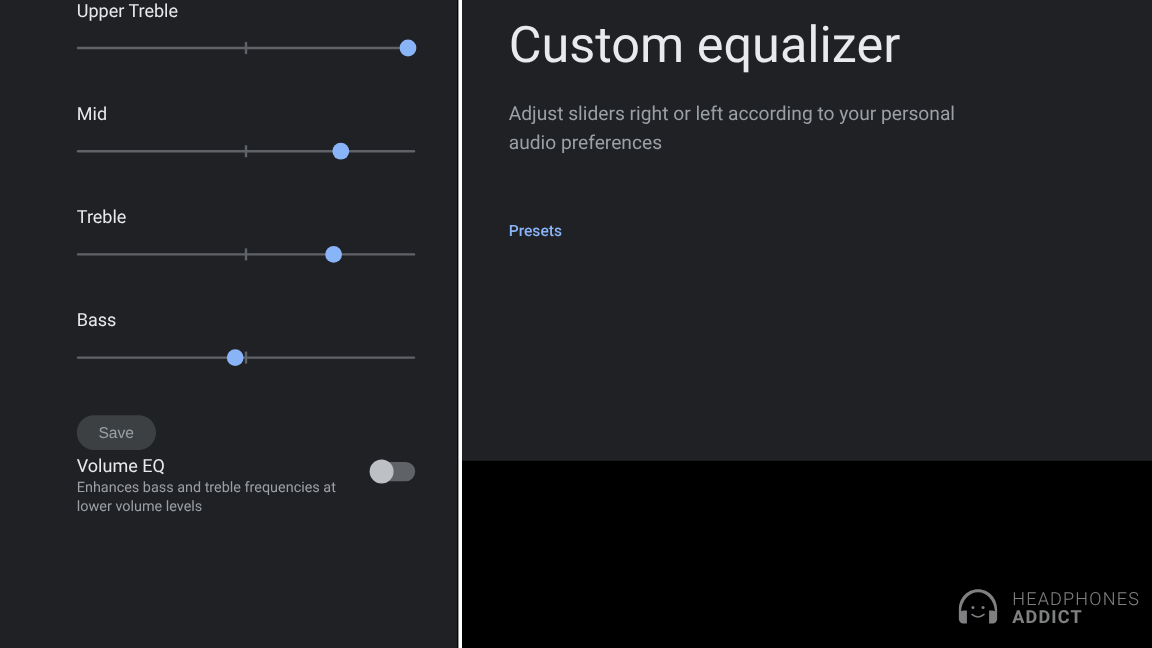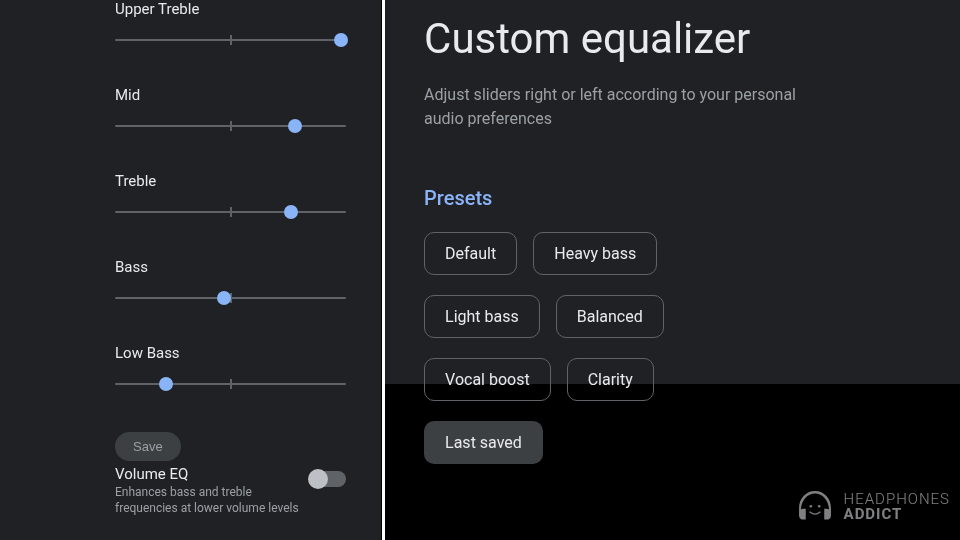--- a/index.html
+++ b/index.html
@@ -13,21 +13,21 @@
       background: #000;
       font-family: 'Roboto', 'Segoe UI', Arial, sans-serif;
       overflow: hidden;
       position: relative;
       display: flex;
     }
     .left-panel {
       width: 382px;
       height: 540px;
       background: #202124;
-      padding-left: 115px;
+      padding-left: 64px;
       padding-right: 35px;
       padding-top: 0;
       position: relative;
     }
     .right-panel {
       width: 578px;
       height: 384px;
       background: #202124;
       padding: 9px 40px;
       margin-left: 3px;
@@ -145,21 +145,21 @@
     }
     .page-subtitle {
       color: #9aa0a6;
       font-size: 16px;
       line-height: 1.5;
       margin-bottom: 55px;
       max-width: 400px;
     }
     .presets-label {
       color: #8ab4f8;
-      font-size: 20px;
+      font-size: 13px;
       font-weight: 500;
       margin-bottom: 22px;
     }
     .preset-row {
       display: flex;
       gap: 16px;
       margin-bottom: 20px;
     }
     .preset-chip {
       border: 1px solid #5f6368;
@@ -236,28 +236,20 @@
           <div class="slider-tick"></div>
           <div class="slider-thumb" style="left: 76%;"></div>
         </div>
       </div>
       <div class="slider-row">
         <span class="slider-label">Bass</span>
         <div class="slider-container">
           <div class="slider-track"></div>
           <div class="slider-tick"></div>
           <div class="slider-thumb" style="left: 47%;"></div>
-        </div>
-      </div>
-      <div class="slider-row">
-        <span class="slider-label">Low Bass</span>
-        <div class="slider-container">
-          <div class="slider-track"></div>
-          <div class="slider-tick"></div>
-          <div class="slider-thumb" style="left: 22%;"></div>
         </div>
       </div>
     </div>
 
   <button class="save-button">Save</button>
 
   <div class="volume-eq-row">
     <div class="vol-eq-text">
       <div class="vol-eq-title">Volume EQ</div>
       <div class="vol-eq-sub">Enhances bass and treble frequencies at lower volume levels</div>
@@ -267,37 +259,20 @@
     </div>
   </div>
 </div>
 
 <div class="divider"></div>
 
 <div class="right-panel">
   <h1 class="page-title">Custom equalizer</h1>
   <p class="page-subtitle">Adjust sliders right or left according to your personal audio preferences</p>
   <div class="presets-label">Presets</div>
-  <div id="presets-mount">
-      <div class="preset-row">
-        <button class="preset-chip">Default</button>
-        <button class="preset-chip">Heavy bass</button>
-      </div>
-      <div class="preset-row">
-        <button class="preset-chip">Light bass</button>
-        <button class="preset-chip">Balanced</button>
-      </div>
-      <div class="preset-row">
-        <button class="preset-chip">Vocal boost</button>
-        <button class="preset-chip">Clarity</button>
-      </div>
-      <div class="preset-row">
-        <button class="preset-chip active">Last saved</button>
-      </div>
-    </div>
 </div>
 
 <div class="watermark">
   <svg class="watermark-icon" viewBox="0 0 100 100">
     <path d="M50 12 C28 12 12 30 12 52 L12 70 C12 76 16 80 22 80 L28 80 L28 54 L22 54 C20 54 18 54.6 16.4 55.6 C18 34 32 18 50 18 C68 18 82 34 83.6 55.6 C82 54.6 80 54 78 54 L72 54 L72 80 L78 80 C84 80 88 76 88 70 L88 52 C88 30 72 12 50 12 Z" fill="#e8eaed"></path>
     <circle cx="40" cy="48" r="3" fill="#e8eaed"></circle>
     <circle cx="60" cy="48" r="3" fill="#e8eaed"></circle>
     <path d="M38 62 Q50 72 62 62" stroke="#e8eaed" stroke-width="3" fill="none" stroke-linecap="round"></path>
   </svg>
   <div class="wm-text">

